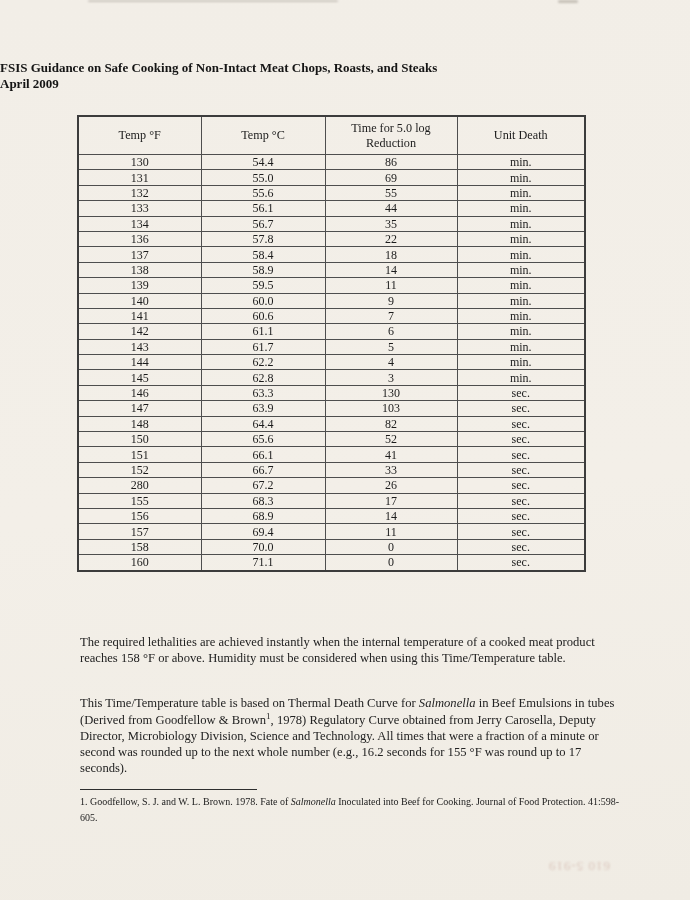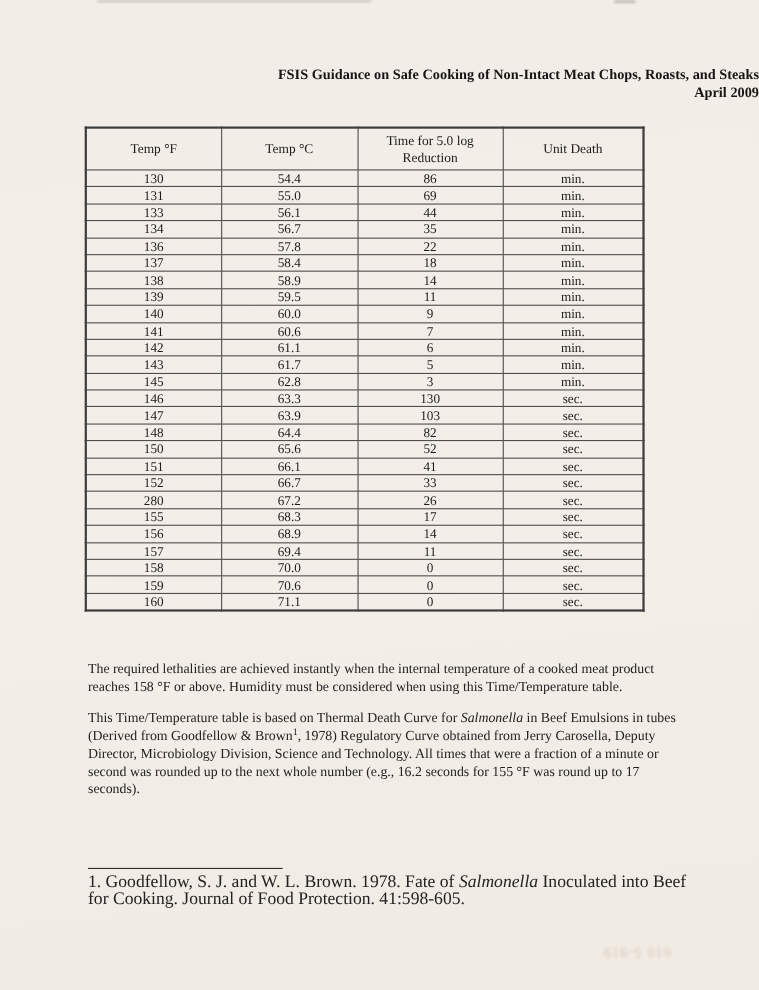--- a/index.html
+++ b/index.html
@@ -17,21 +17,21 @@
   
   .edge-artifact { position: absolute; filter: blur(1px); border-radius: 2px; }
   .edge-a { top: 0; left: 88px; width: 250px; height: 2px;
             background: rgba(115,105,95,0.30); }
   .edge-b { top: 0; left: 558px; width: 20px; height: 3px;
             background: rgba(115,105,95,0.35); }
 
   .title-block {
     position: absolute;
     top: 60px; left: 0; width: 100%;
-    text-align: right;
+    text-align: left;
     font-weight: bold;
     font-size: 13px;
     line-height: 16px;
     color: #151515;
   }
 
   .temp-table {
     position: absolute;
     top: 115px; left: 77px;
     width: 507px;
@@ -54,42 +54,42 @@
     line-height: 15px;
     font-size: 12.2px;
   }
   .temp-table td {
     height: 14.4px;
     line-height: 14px;
   }
 
   .body-text {
     position: absolute;
-    left: 80px; top: 600px;
+    left: 80px; top: 634px;
     width: 548px;
     font-size: 12.6px;
     line-height: 16.2px;
     color: #222;
   }
   .para { margin: 0; }
-  .para + .para { margin-top: 12px; }
+  .para + .para { margin-top: 29px; }
   .para sup { font-size: 9px; line-height: 0; }
 
   .footnote {
     position: absolute;
     left: 80px; top: 789px;
     width: 548px;
   }
   .footnote-rule {
     width: 177px;
     border-top: 1.4px solid #2e2e2e;
     margin-bottom: 4px;
   }
   .footnote-text {
-    font-size: 16px;
+    font-size: 10px;
     line-height: 16.2px;
     color: #222;
   }
 
   
   .bleed-artifact {
     position: absolute;
     left: 524px; top: 858px;
     width: 110px;
     font-size: 13px;
@@ -135,20 +135,26 @@
           <td>86</td>
           <td>min.</td>
         </tr>
         <tr>
           <td>131</td>
           <td>55.0</td>
           <td>69</td>
           <td>min.</td>
         </tr>
         <tr>
+          <td>132</td>
+          <td>55.6</td>
+          <td>55</td>
+          <td>min.</td>
+        </tr>
+        <tr>
           <td>133</td>
           <td>56.1</td>
           <td>44</td>
           <td>min.</td>
         </tr>
         <tr>
           <td>134</td>
           <td>56.7</td>
           <td>35</td>
           <td>min.</td>
@@ -195,20 +201,26 @@
           <td>6</td>
           <td>min.</td>
         </tr>
         <tr>
           <td>143</td>
           <td>61.7</td>
           <td>5</td>
           <td>min.</td>
         </tr>
         <tr>
+          <td>144</td>
+          <td>62.2</td>
+          <td>4</td>
+          <td>min.</td>
+        </tr>
+        <tr>
           <td>145</td>
           <td>62.8</td>
           <td>3</td>
           <td>min.</td>
         </tr>
         <tr>
           <td>146</td>
           <td>63.3</td>
           <td>130</td>
           <td>sec.</td>
@@ -263,26 +275,20 @@
         </tr>
         <tr>
           <td>157</td>
           <td>69.4</td>
           <td>11</td>
           <td>sec.</td>
         </tr>
         <tr>
           <td>158</td>
           <td>70.0</td>
-          <td>0</td>
-          <td>sec.</td>
-        </tr>
-        <tr>
-          <td>159</td>
-          <td>70.6</td>
           <td>0</td>
           <td>sec.</td>
         </tr>
         <tr>
           <td>160</td>
           <td>71.1</td>
           <td>0</td>
           <td>sec.</td>
         </tr>
       </tbody>

